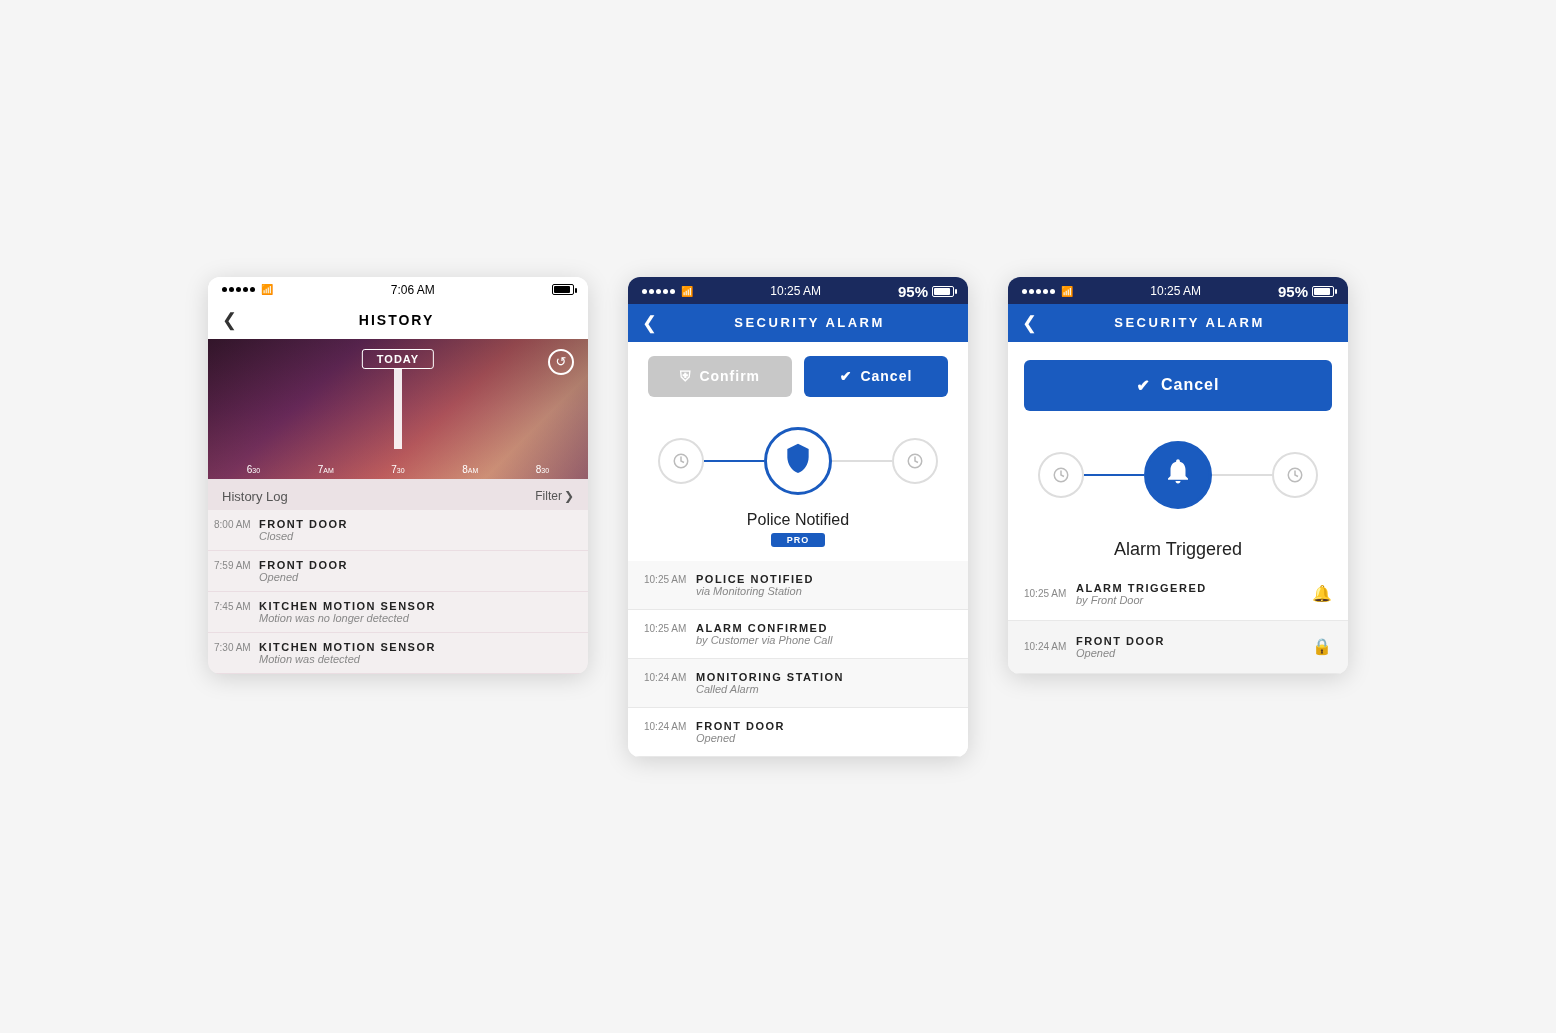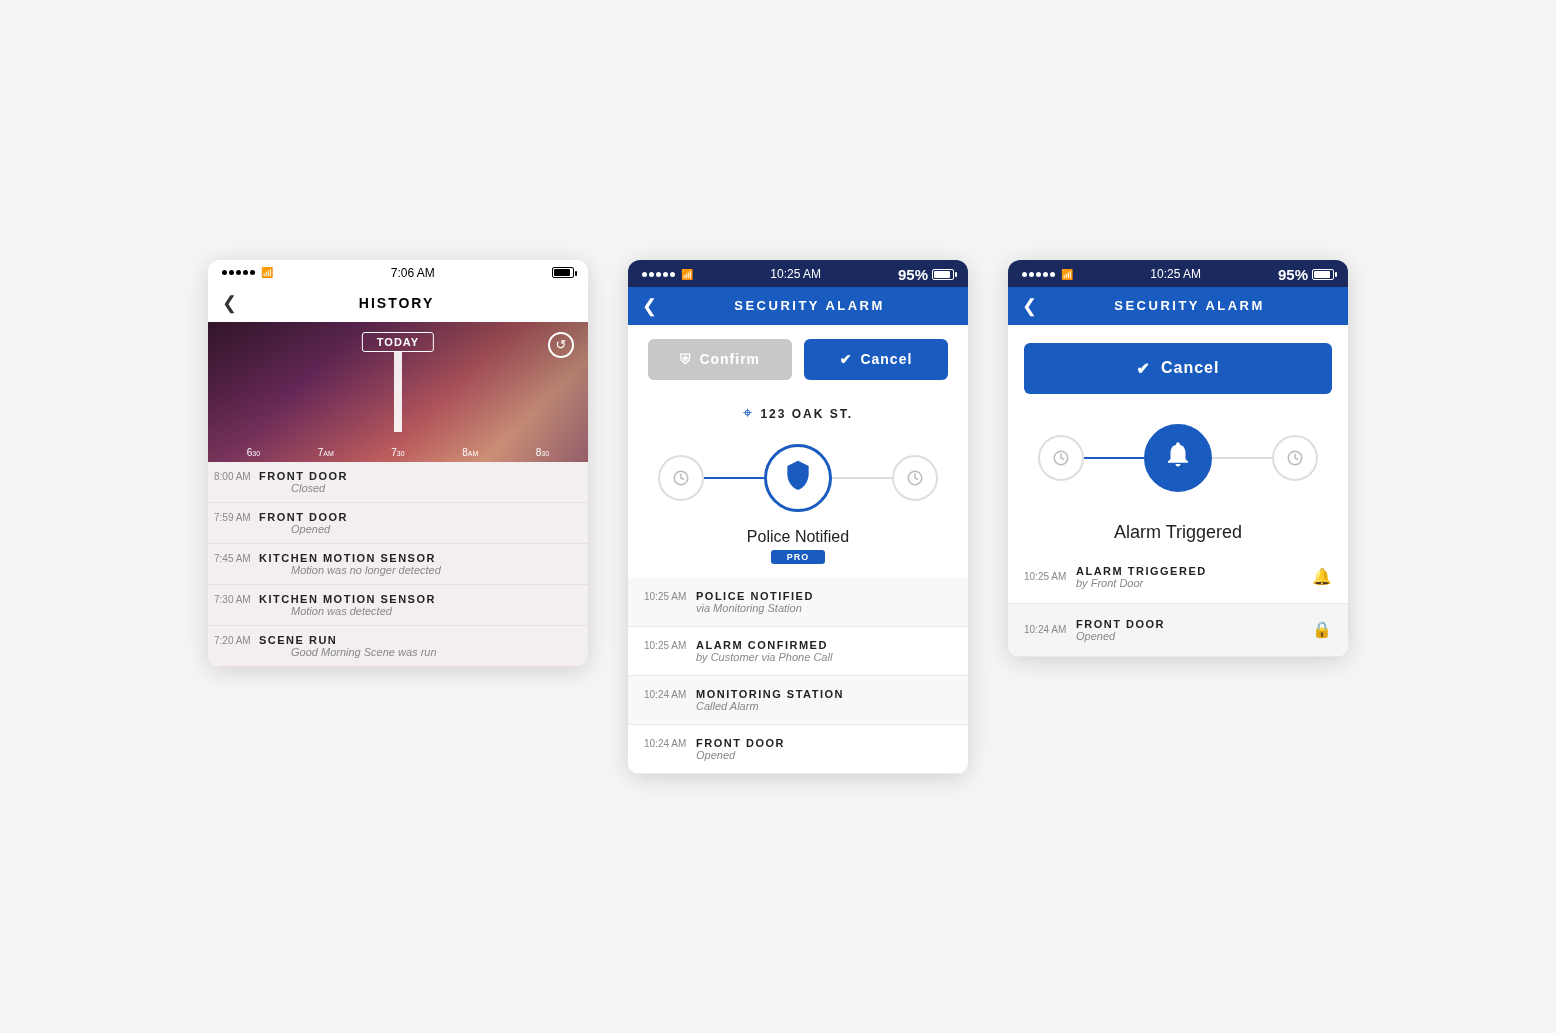--- a/index.html
+++ b/index.html
@@ -170,21 +170,20 @@
       font-size: 11px;
       font-weight: 700;
       letter-spacing: 1.5px;
       text-transform: uppercase;
       color: #222;
     }
     .log-desc {
       font-size: 11px;
       font-style: italic;
       color: #888;
-      margin-left: 32px;
     }
 
     
     .nav-bar-blue {
       background: #1a5bbf;
       display: flex;
       align-items: center;
       padding: 8px 14px;
     }
     .nav-back-white { color: #fff; font-size: 18px; cursor: pointer; margin-right: 8px; }
@@ -455,20 +454,27 @@
       <div class="chart-bar"></div>
       <div class="time-axis">
         <span class="time-label">6<span class="sup">30</span></span>
         <span class="time-label">7<span class="sup">AM</span></span>
         <span class="time-label">7<span class="sup">30</span></span>
         <span class="time-label">8<span class="sup">AM</span></span>
         <span class="time-label">8<span class="sup">30</span></span>
       </div>
     </div>
 
+    <div class="history-log-header">
+      <span class="log-title">History Log</span>
+      <span class="filter-btn">
+        <span>Filter</span>
+        <span>❯</span>
+      </span>
+    </div>
 
     <div class="log-list">
       <div class="log-item">
         <span class="log-time">8:00 AM</span>
         <div class="log-content">
           <div class="log-name">FRONT DOOR</div>
           <div class="log-desc">Closed</div>
         </div>
       </div>
       <div class="log-item">
@@ -483,27 +489,20 @@
         <div class="log-content">
           <div class="log-name">KITCHEN MOTION SENSOR</div>
           <div class="log-desc">Motion was no longer detected</div>
         </div>
       </div>
       <div class="log-item">
         <span class="log-time">7:30 AM</span>
         <div class="log-content">
           <div class="log-name">KITCHEN MOTION SENSOR</div>
           <div class="log-desc">Motion was detected</div>
-        </div>
-      </div>
-      <div class="log-item">
-        <span class="log-time">7:20 AM</span>
-        <div class="log-content">
-          <div class="log-name">SCENE RUN</div>
-          <div class="log-desc">Good Morning Scene was run</div>
         </div>
       </div>
     </div>
   </div>
 
   <div class="phone phone-2">
 
     <div class="status-bar dark">
       <div class="status-left">
         <div class="status-dots">
@@ -533,24 +532,20 @@
       <button class="btn-confirm">
         <span>⛨</span>
         <span>Confirm</span>
       </button>
       <button class="btn-cancel-blue">
         <span>✔︎</span>
         <span>Cancel</span>
       </button>
     </div>
 
-    <div class="address-section">
-      <span class="pin-icon">⌖</span>
-      <span class="address-text">123 OAK ST.</span>
-    </div>
 
     <div class="status-timeline">
       <div class="timeline-circle-empty">
         <svg width="18" height="18" viewBox="0 0 24 24" fill="none" stroke="#bbb" stroke-width="2">
           <circle cx="12" cy="12" r="9"></circle>
           <polyline points="12 6 12 12 16 14"></polyline>
         </svg>
       </div>
       <div class="timeline-line"></div>
       <div class="timeline-circle-main">

